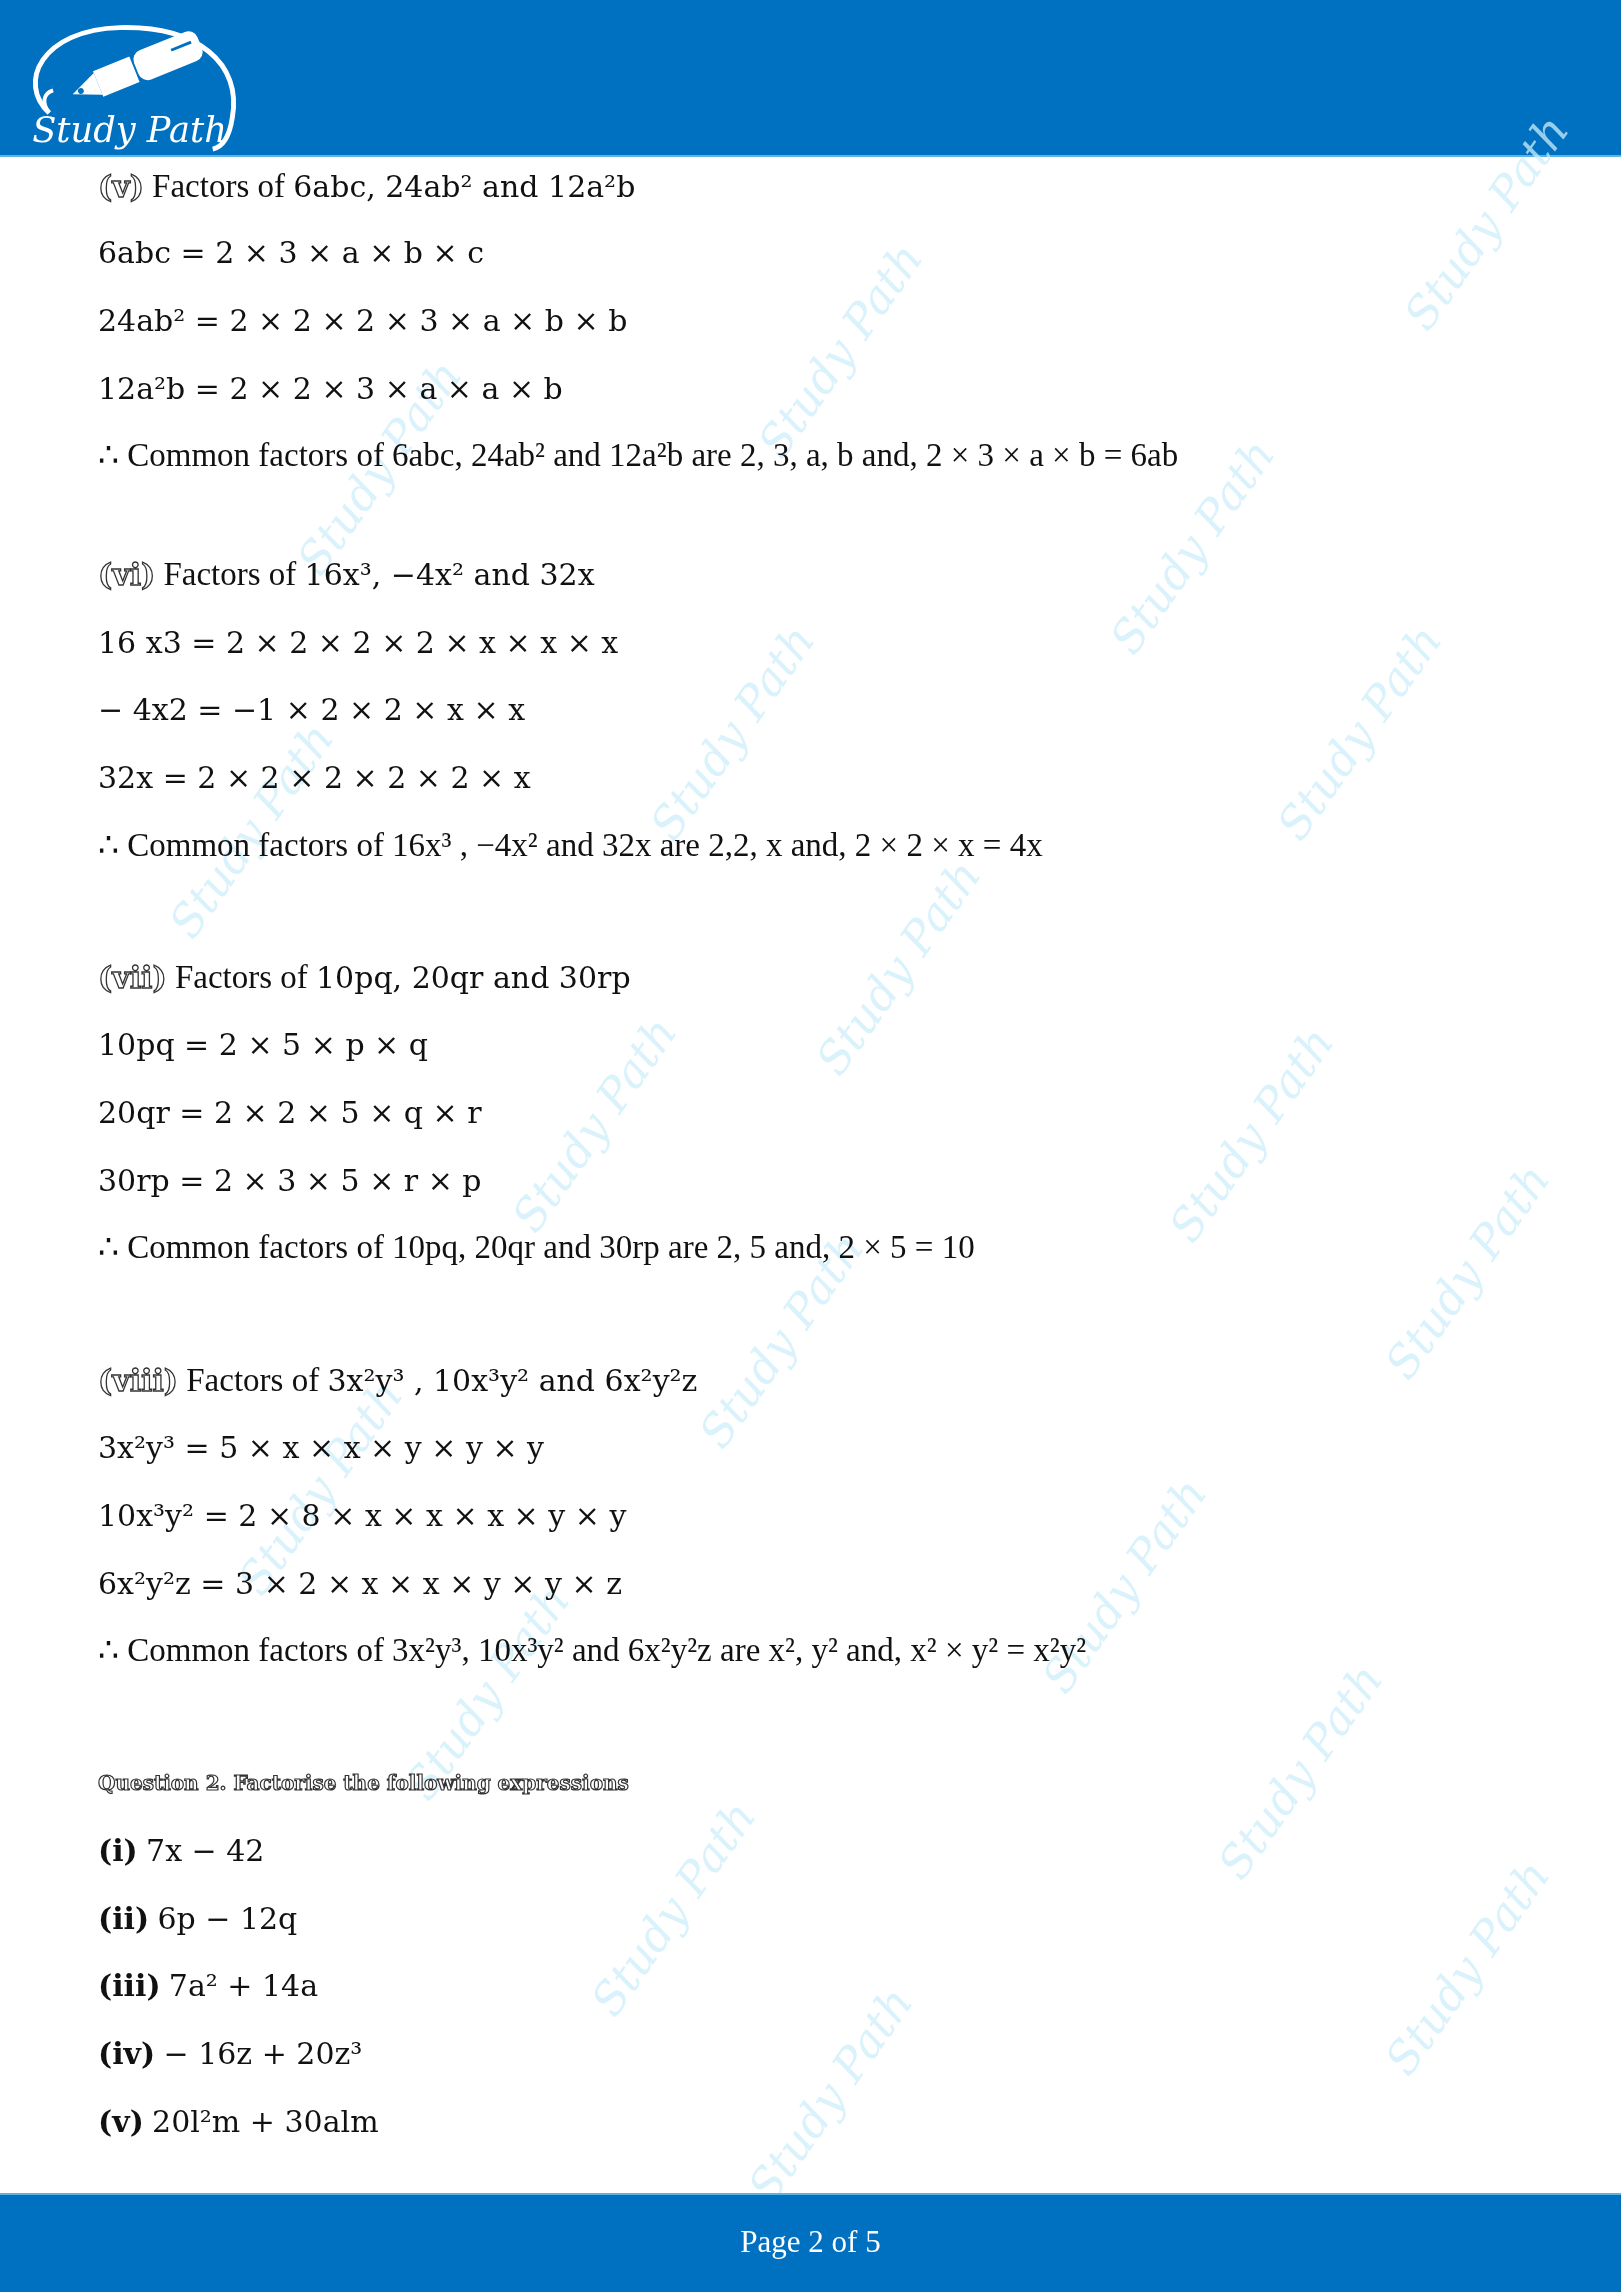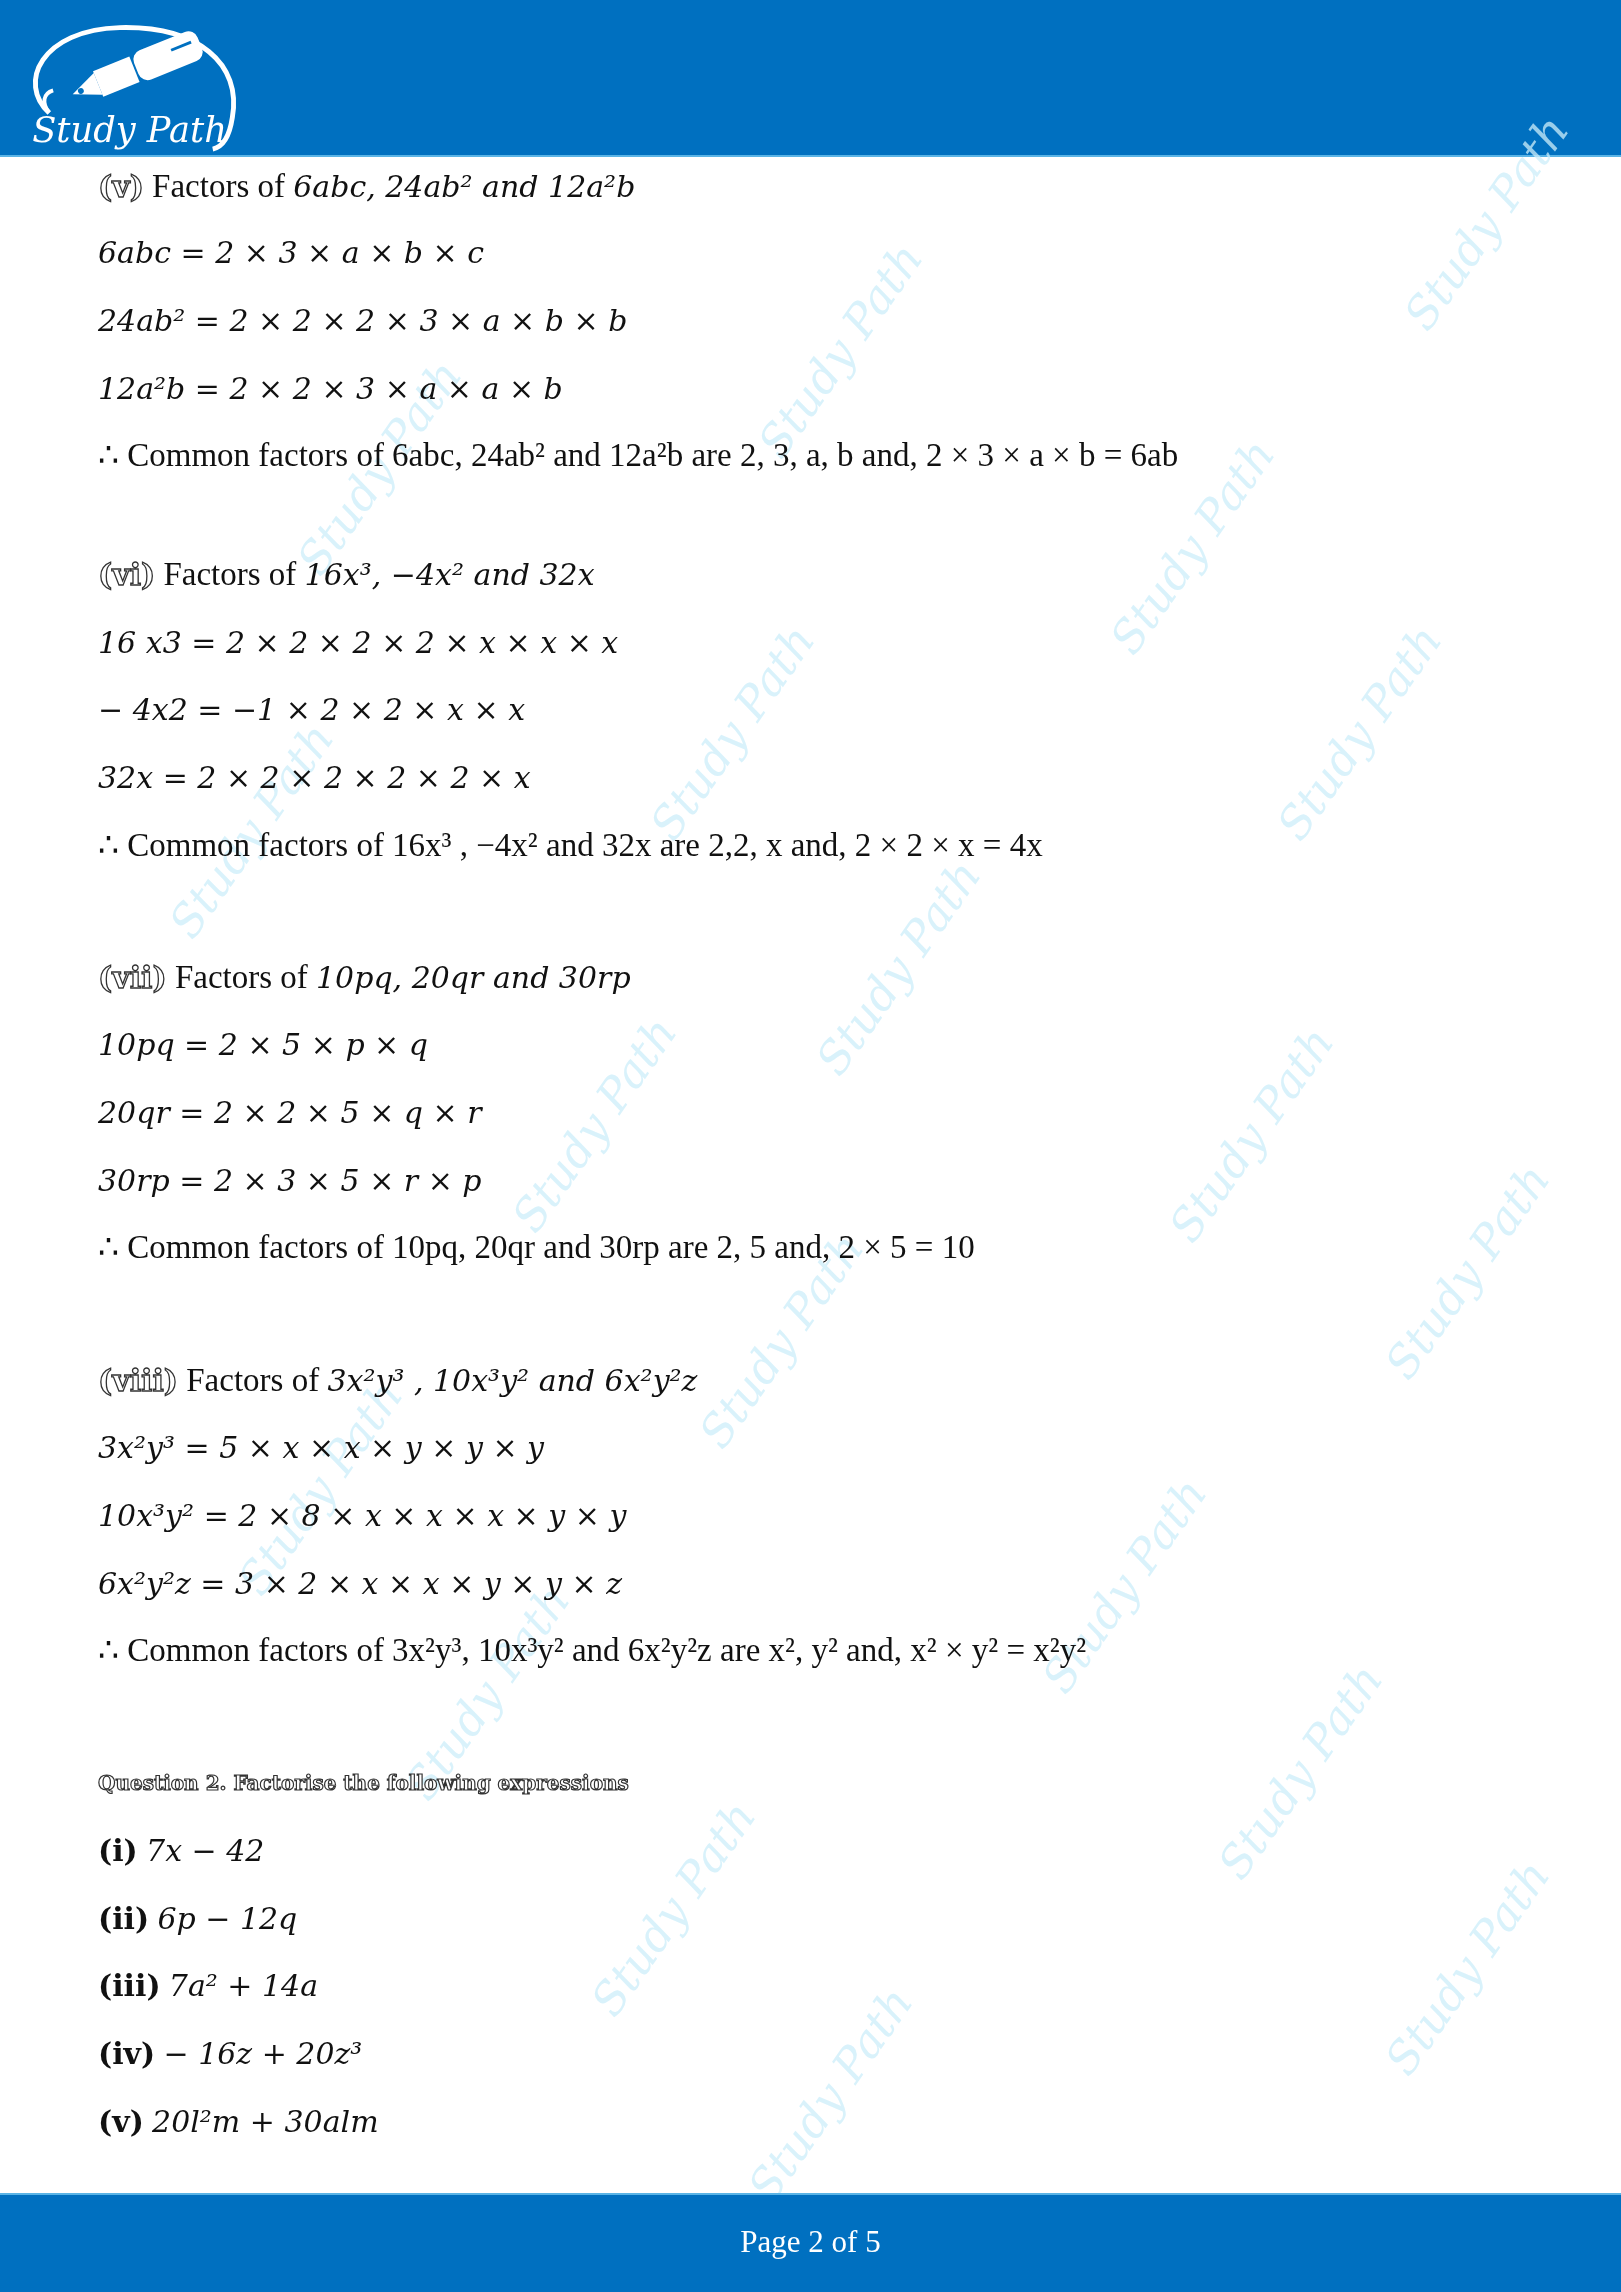--- a/index.html
+++ b/index.html
@@ -27,21 +27,21 @@
   .watermarks { position: absolute; left: 0; top: 157px; width: 1621px; height: 2039px; pointer-events: none; }
   .wm {
     position: absolute; color: #cdeefa; font-family: "DejaVu Serif", serif; font-style: italic;
     font-size: 45px; transform: rotate(-55deg); white-space: nowrap; opacity: 0.75;
   }
   .content { position: absolute; left: 98px; top: 157px; width: 1451px; }
   .line {
     position: absolute; left: 0; white-space: nowrap; font-size: 33px; line-height: 43px;
     font-family: "Liberation Serif", serif;
   }
-  .math { font-family: "DejaVu Serif", serif; font-style: italic; font-size: 30px; }
+  .math { font-family: "DejaVu Serif", serif; font-size: 30px; }
   .label-outline {
     font-weight: bold; color: #fff; -webkit-text-stroke: 1.3px #333; font-family: "DejaVu Serif", serif; font-size: 30px;
   }
   .heading {
     font-weight: bold; color: #fff; -webkit-text-stroke: 1.2px #333; font-family: "DejaVu Serif", serif; font-size: 20px;
   }
   .bold-roman { font-weight: bold; font-family: "DejaVu Serif", serif; font-size: 30px; }
 </style>
 </head>
 <body>

